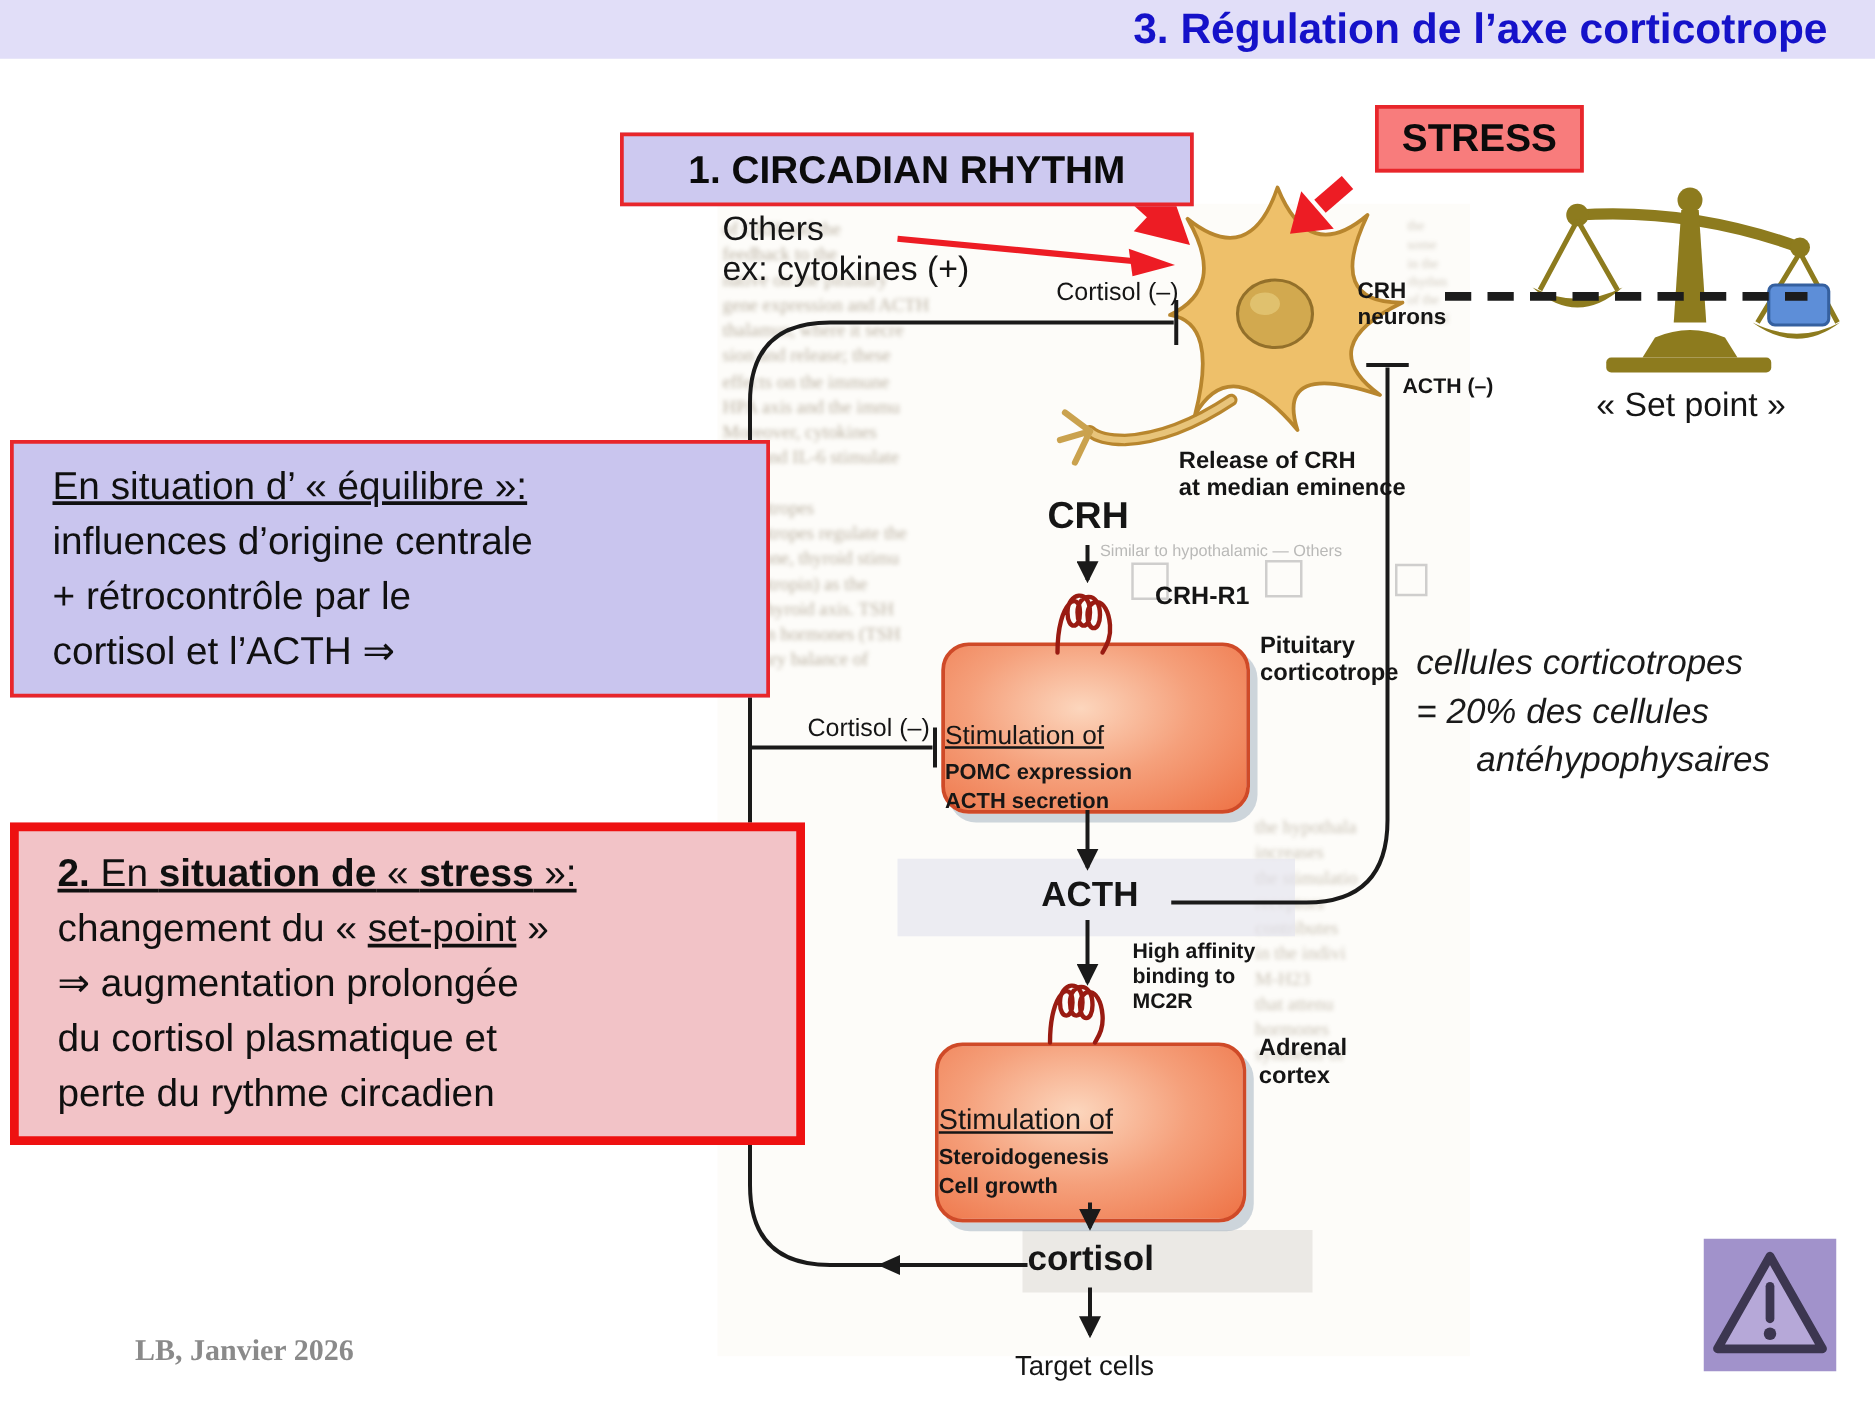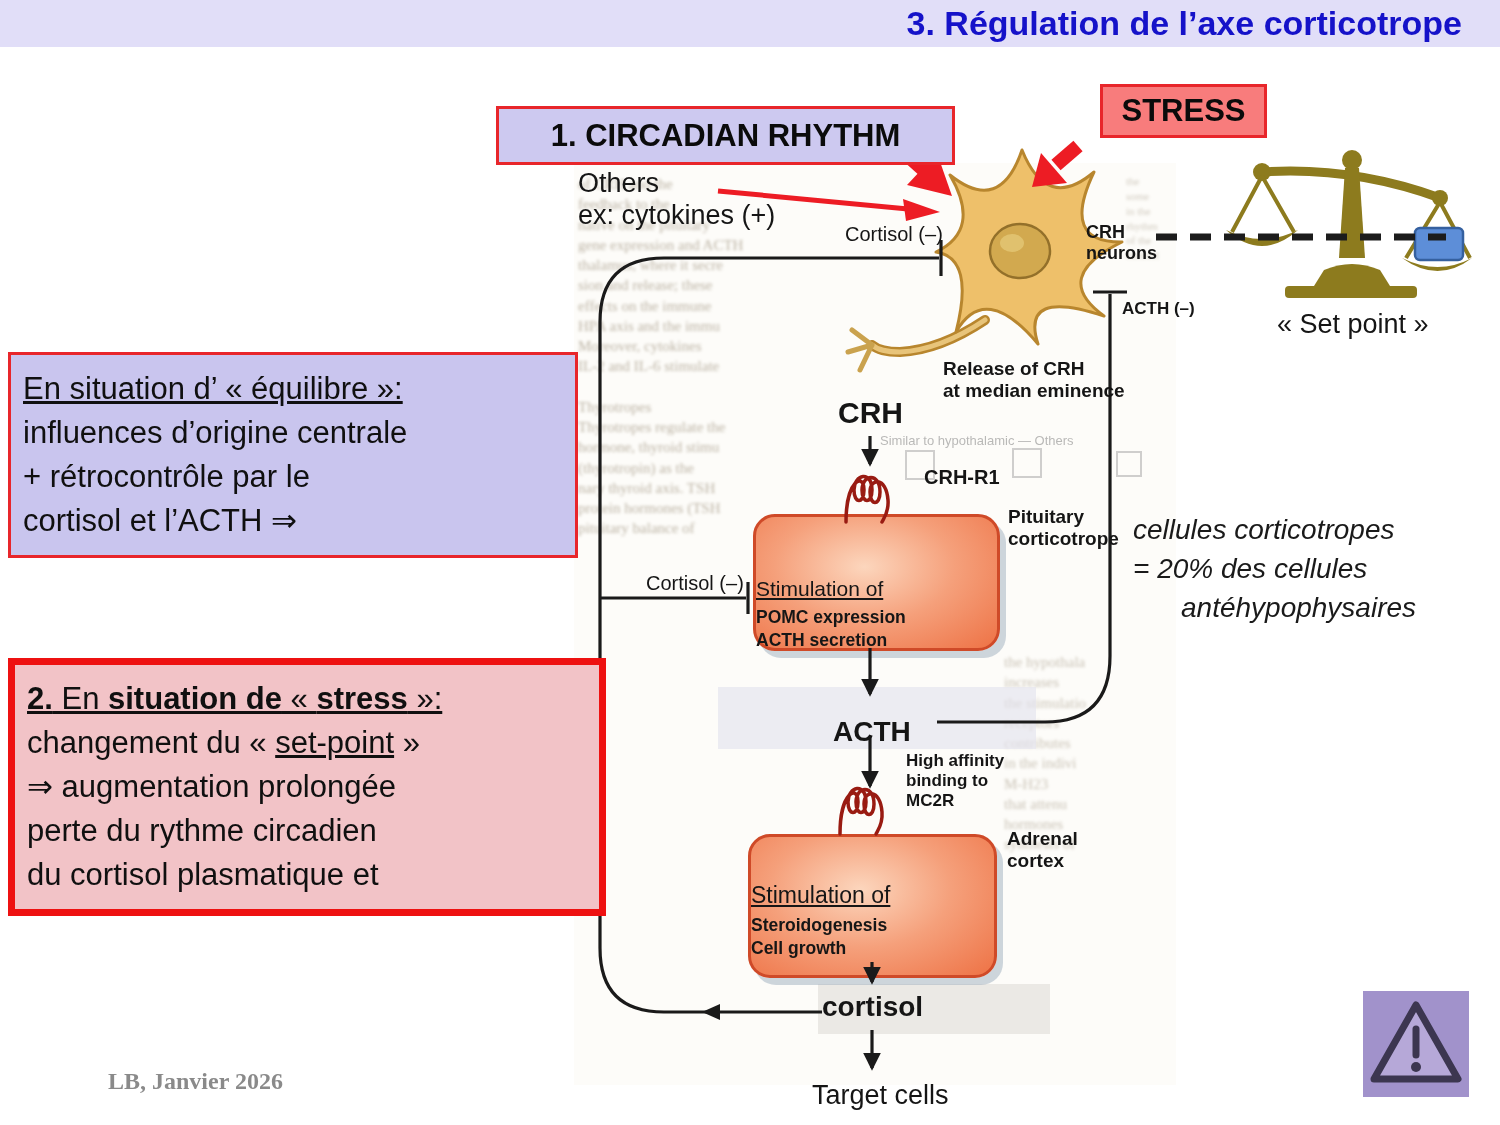--- a/index.html
+++ b/index.html
@@ -12,21 +12,21 @@
   
   .scan-page{position:absolute;left:574px;top:163px;width:602px;height:922px;background:#fdfcf9;}
   .noise{position:absolute;font-family:"Liberation Serif",serif;color:#7b6b50;opacity:.5;
          filter:blur(1.5px);font-size:15px;line-height:1.35;white-space:pre-line;overflow:hidden;}
   .fsq{position:absolute;border:2px solid rgba(150,150,150,.45);}
   .faint-caption{position:absolute;font-size:13px;color:rgba(130,130,130,.55);filter:blur(.6px);}
   .label-bg{position:absolute;}
   
   .topbox{position:absolute;border:3px solid #e8262b;text-align:center;font-weight:bold;color:#0b0b0b;}
   
-  .fbox{position:absolute;font-size:31px;line-height:44px;color:#101010;padding:12px 12px;}
+  .fbox{position:absolute;font-size:31px;line-height:44px;color:#101010;padding:12px 31px;}
   .fbox .u{text-decoration:underline;}
   .fbox .b{font-weight:bold;}
   .sub{font-size:19px;vertical-align:-8px;}
   
   .cell{position:absolute;border:3px solid #cf4a28;border-radius:22px;text-align:left;color:#161616;
         background:radial-gradient(ellipse at 45% 38%, #fcd6bd 0%, #f5a07b 48%, #ee7245 100%);
         box-shadow:6px 7px 0 rgba(165,180,195,.55);margin-top:14px;}
   .stim-title{font-size:21px;text-decoration:underline;margin-bottom:5px;}
   .stim-title.big{font-size:23px;}
   .stim-line{font-size:17.5px;font-weight:bold;line-height:23px;}
@@ -185,45 +185,45 @@
 neurons</div>
   <div class="lab" style="left:1122px;top:299px;font-size:17px;font-weight:bold;">ACTH (–)</div>
   <div class="lab" style="left:1277px;top:309px;font-size:27px;">« Set point »</div>
   <div class="lab preline" style="left:943px;top:358px;font-size:19px;line-height:22px;font-weight:bold;">Release of CRH
 at median eminence</div>
   <div class="lab" style="left:838px;top:396px;font-size:30px;font-weight:bold;">CRH</div>
   <div class="lab" style="left:924px;top:466px;font-size:20px;font-weight:bold;">CRH-R1</div>
   <div class="lab preline" style="left:1008px;top:506px;font-size:19px;line-height:22px;font-weight:bold;">Pituitary
 corticotrope</div>
   <div class="lab" style="left:646px;top:572px;font-size:20px;">Cortisol (–)</div>
-  <div class="lab" style="left:833px;top:700px;font-size:28px;font-weight:bold;margin-top:16px;">ACTH</div>
+  <div class="lab" style="left:833px;top:700px;font-size:28px;font-weight:bold;">ACTH</div>
   <div class="lab preline" style="left:906px;top:751px;font-size:17px;line-height:20px;font-weight:bold;">High affinity
 binding to
 MC2R</div>
   <div class="lab preline" style="left:1007px;top:828px;font-size:19px;line-height:22px;font-weight:bold;">Adrenal
 cortex</div>
   <div class="lab" style="left:822px;top:991px;font-size:28px;font-weight:bold;">cortisol</div>
-  <div class="lab" style="left:812px;top:1080px;font-size:27px;">Target cells</div>
+  <div class="lab" style="left:812px;top:1080px;font-size:22px;">Target cells</div>
 
   <div class="topbox" style="left:496px;top:78px;width:453px;height:53px;line-height:53px;font-size:31px;background:#cdc9f0;margin-top:28px;">1. CIRCADIAN RHYTHM</div>
   <div class="topbox" style="left:1100px;top:84px;width:161px;height:48px;line-height:48px;font-size:31px;background:#f87c7c;">STRESS</div>
 
   <div class="fbox" style="left:8px;top:352px;width:540px;background:#c9c5ee;border:3px solid #e8262b;">
     <div class="u">En situation d’ « équilibre »:</div>
     <div>influences d’origine centrale</div>
     <div>+ rétrocontrôle par le</div>
     <div>cortisol et l’ACTH ⇒</div>
   </div>
 
   <div class="fbox" style="left:8px;top:658px;width:560px;background:#f2c3c7;border:7px solid #ee1111;">
     <div class="u"><span class="b">2.</span><span> En </span><span class="b">situation de</span><span> « </span><span class="b">stress</span><span> »:</span></div>
     <div><span>changement du « </span><span class="u">set-point</span><span> »</span></div>
     <div>⇒ augmentation prolongée</div>
+    <div>du cortisol plasmatique et</div>
     <div>perte du rythme circadien</div>
-    <div>du cortisol plasmatique et</div>
   </div>
 
   <div class="note-line" style="left:1133px;top:514px;">cellules corticotropes</div>
   <div class="note-line" style="left:1133px;top:553px;">= 20% des cellules</div>
   <div class="note-line" style="left:1181px;top:592px;">antéhypophysaires</div>
 
   <div class="credit">LB, Janvier 2026</div>
 
   <div class="warnbox">
     <svg width="106" height="106" viewBox="0 0 106 106">

